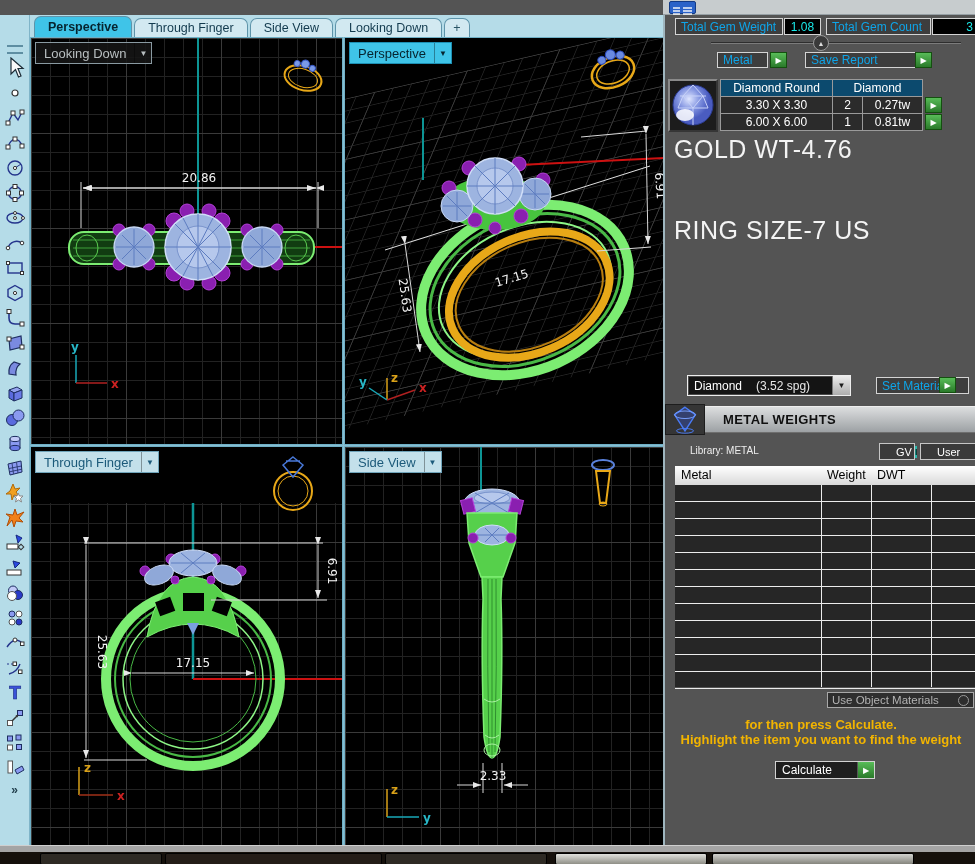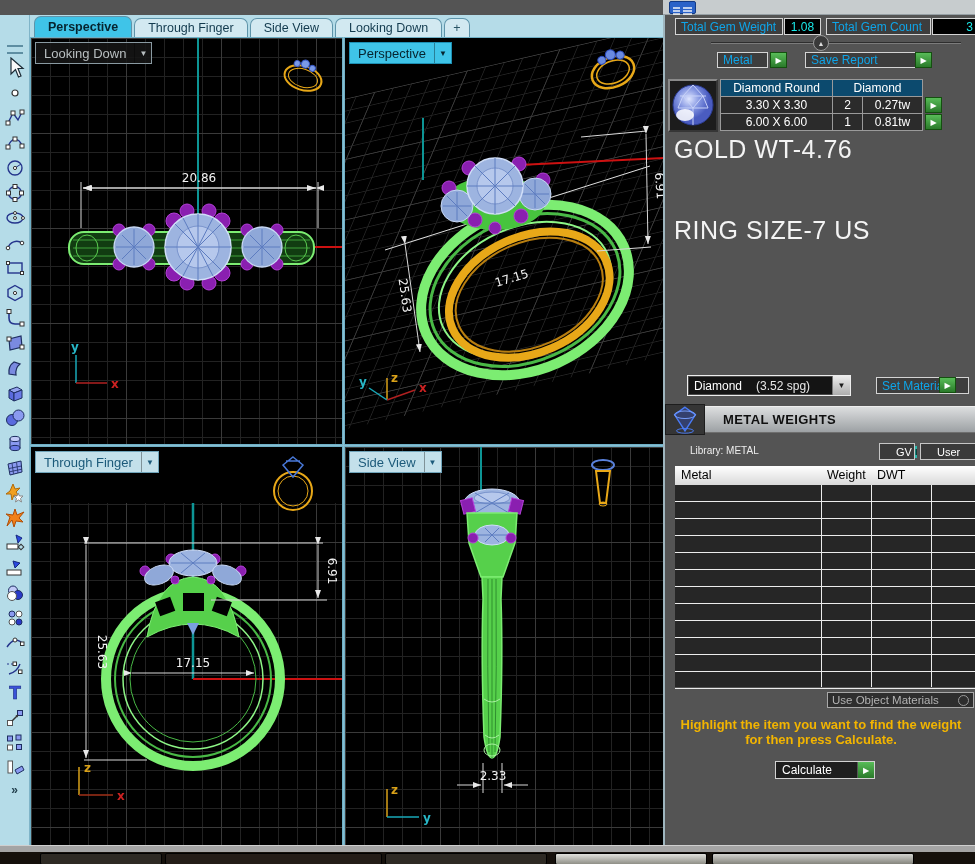--- a/index.html
+++ b/index.html
@@ -718,22 +718,22 @@
         <div class="vline" style="left:256px"></div>
       </div>
     </div>
 
     <div class="abs uom" style="left:162px;top:677px;width:147px;height:16px">
       <span>Use Object Materials</span>
       <span class="radio"></span>
     </div>
 
     <div class="abs instr" style="left:6px;top:702px;width:300px">
+      <div>for then press Calculate.</div>
       <div>Highlight the item you want to find the weight</div>
-      <div>for then press Calculate.</div>
     </div>
 
     <div class="abs calc" style="left:110px;top:746px;width:100px;height:18px">
       <span>Calculate</span>
       <span class="garrow">▶</span>
     </div>
   </div>
 
   <div class="abs gray-strip"></div>
   <div class="abs taskbar">

